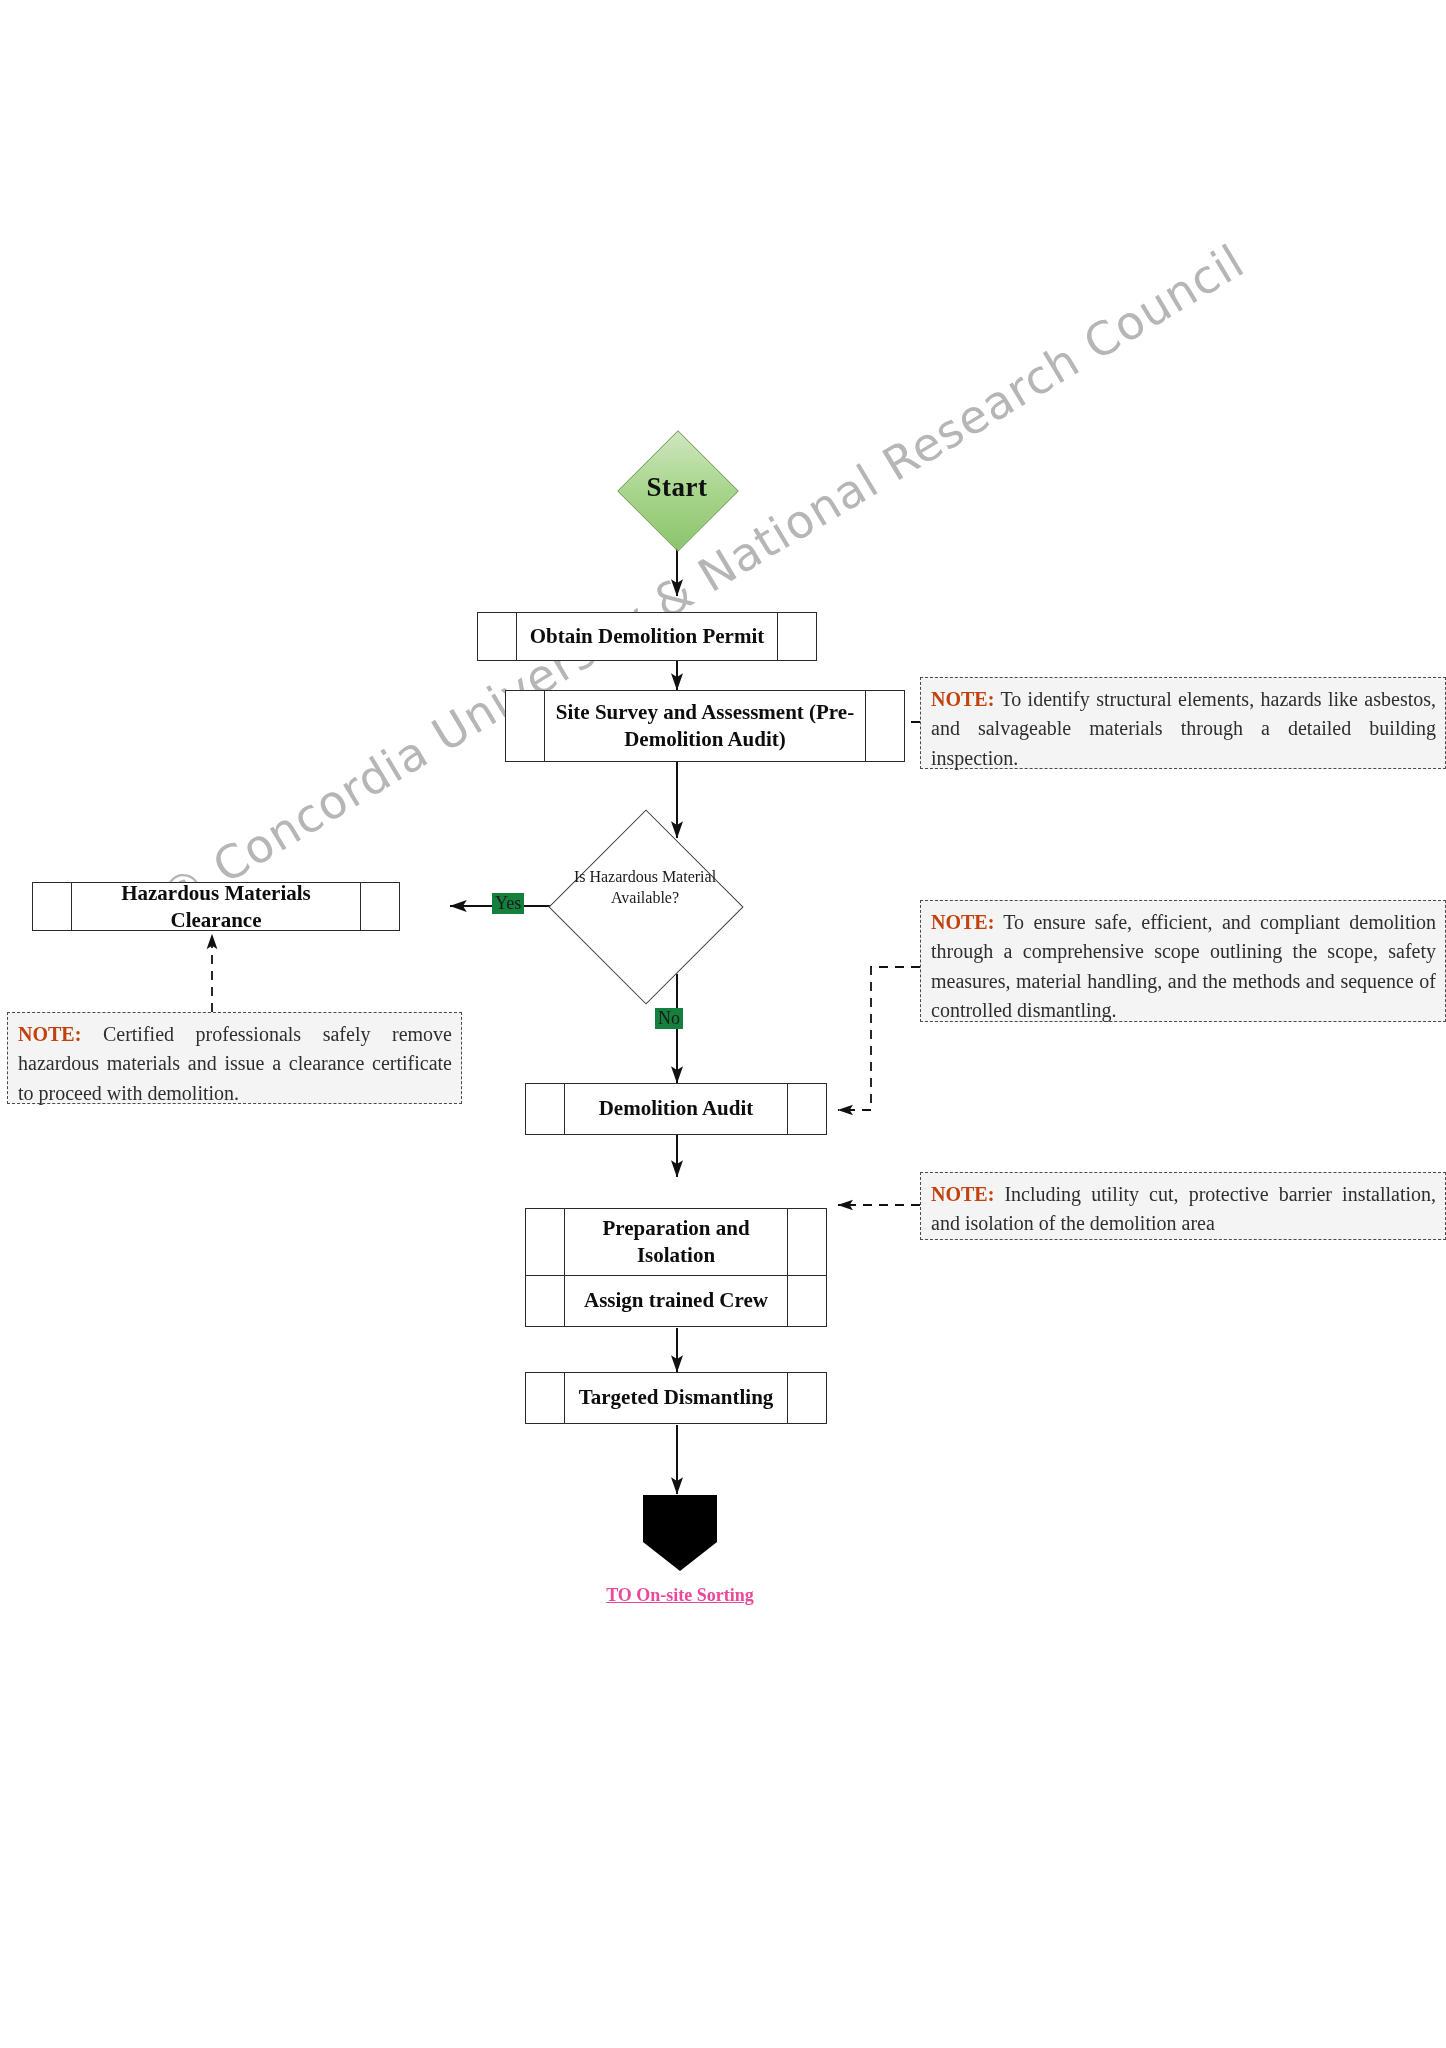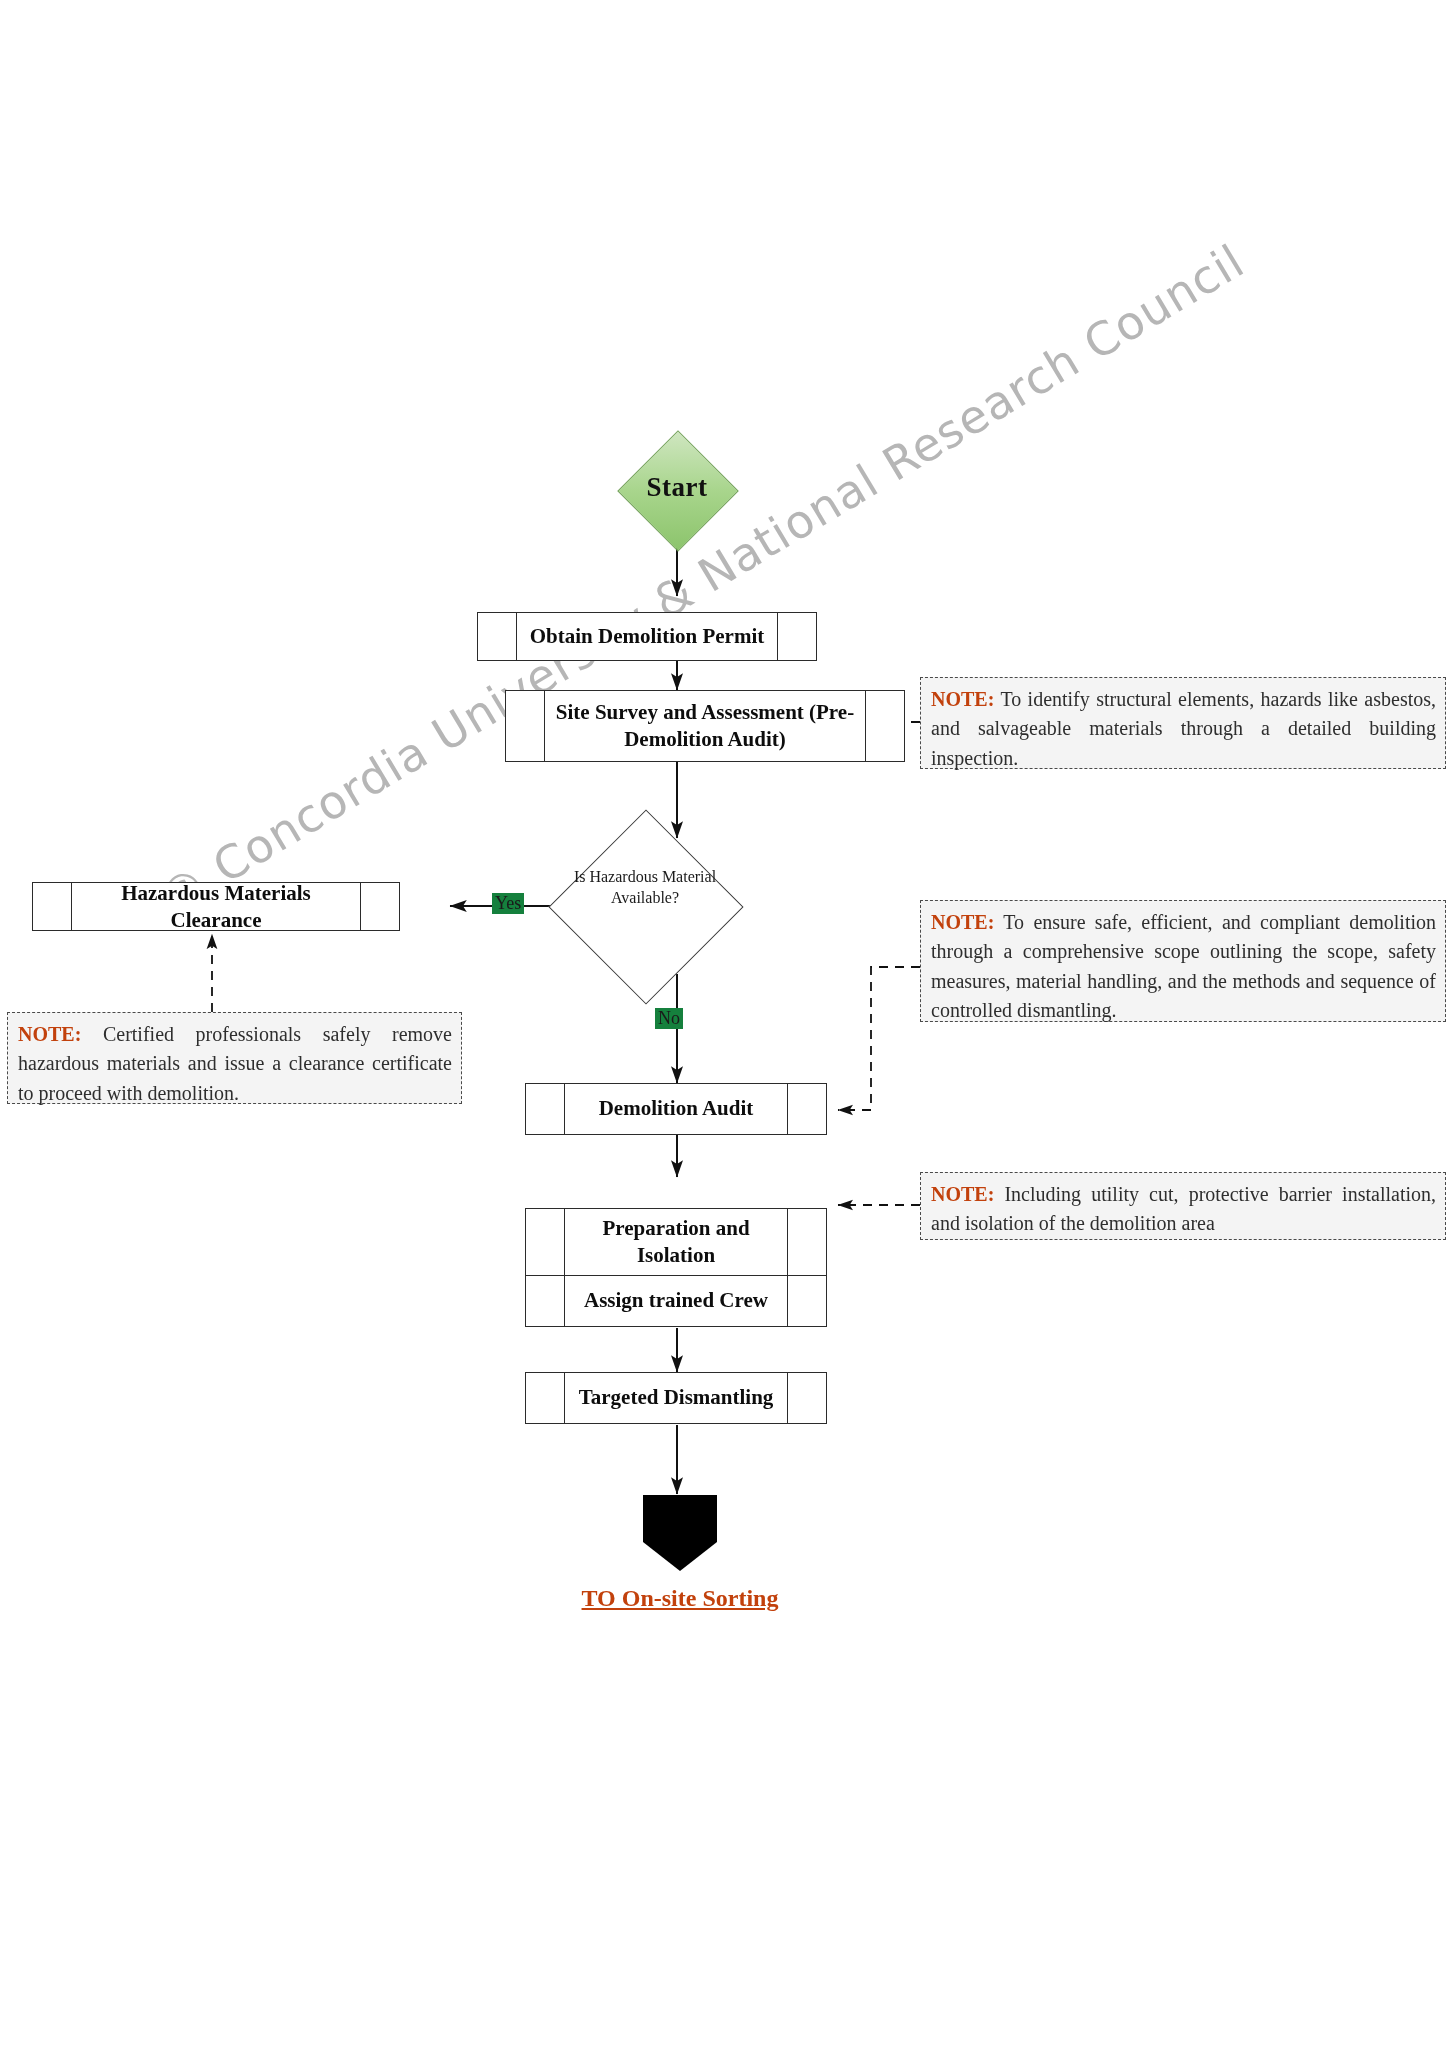--- a/index.html
+++ b/index.html
@@ -153,24 +153,24 @@
     height: 76px;
     background: #000000;
     clip-path: polygon(0% 0%, 100% 0%, 100% 62%, 50% 100%, 0% 62%);
   }
   .end-label {
     position: absolute;
     left: 480px;
     top: 1585px;
     width: 400px;
     text-align: center;
-    font-size: 24px;
+    font-size: 18px;
     font-weight: bold;
     text-decoration: underline;
-    color: #c2410c;
+    color: #ec4899;
   }
 </style>
 </head>
 <body>
 
 <div id="page">
 
   <svg class="flow-svg" width="1446" height="2048">
     <defs>
       <marker id="arrow" markerWidth="10" markerHeight="10" refX="8.4" refY="3.6" orient="auto" markerUnits="strokeWidth">

